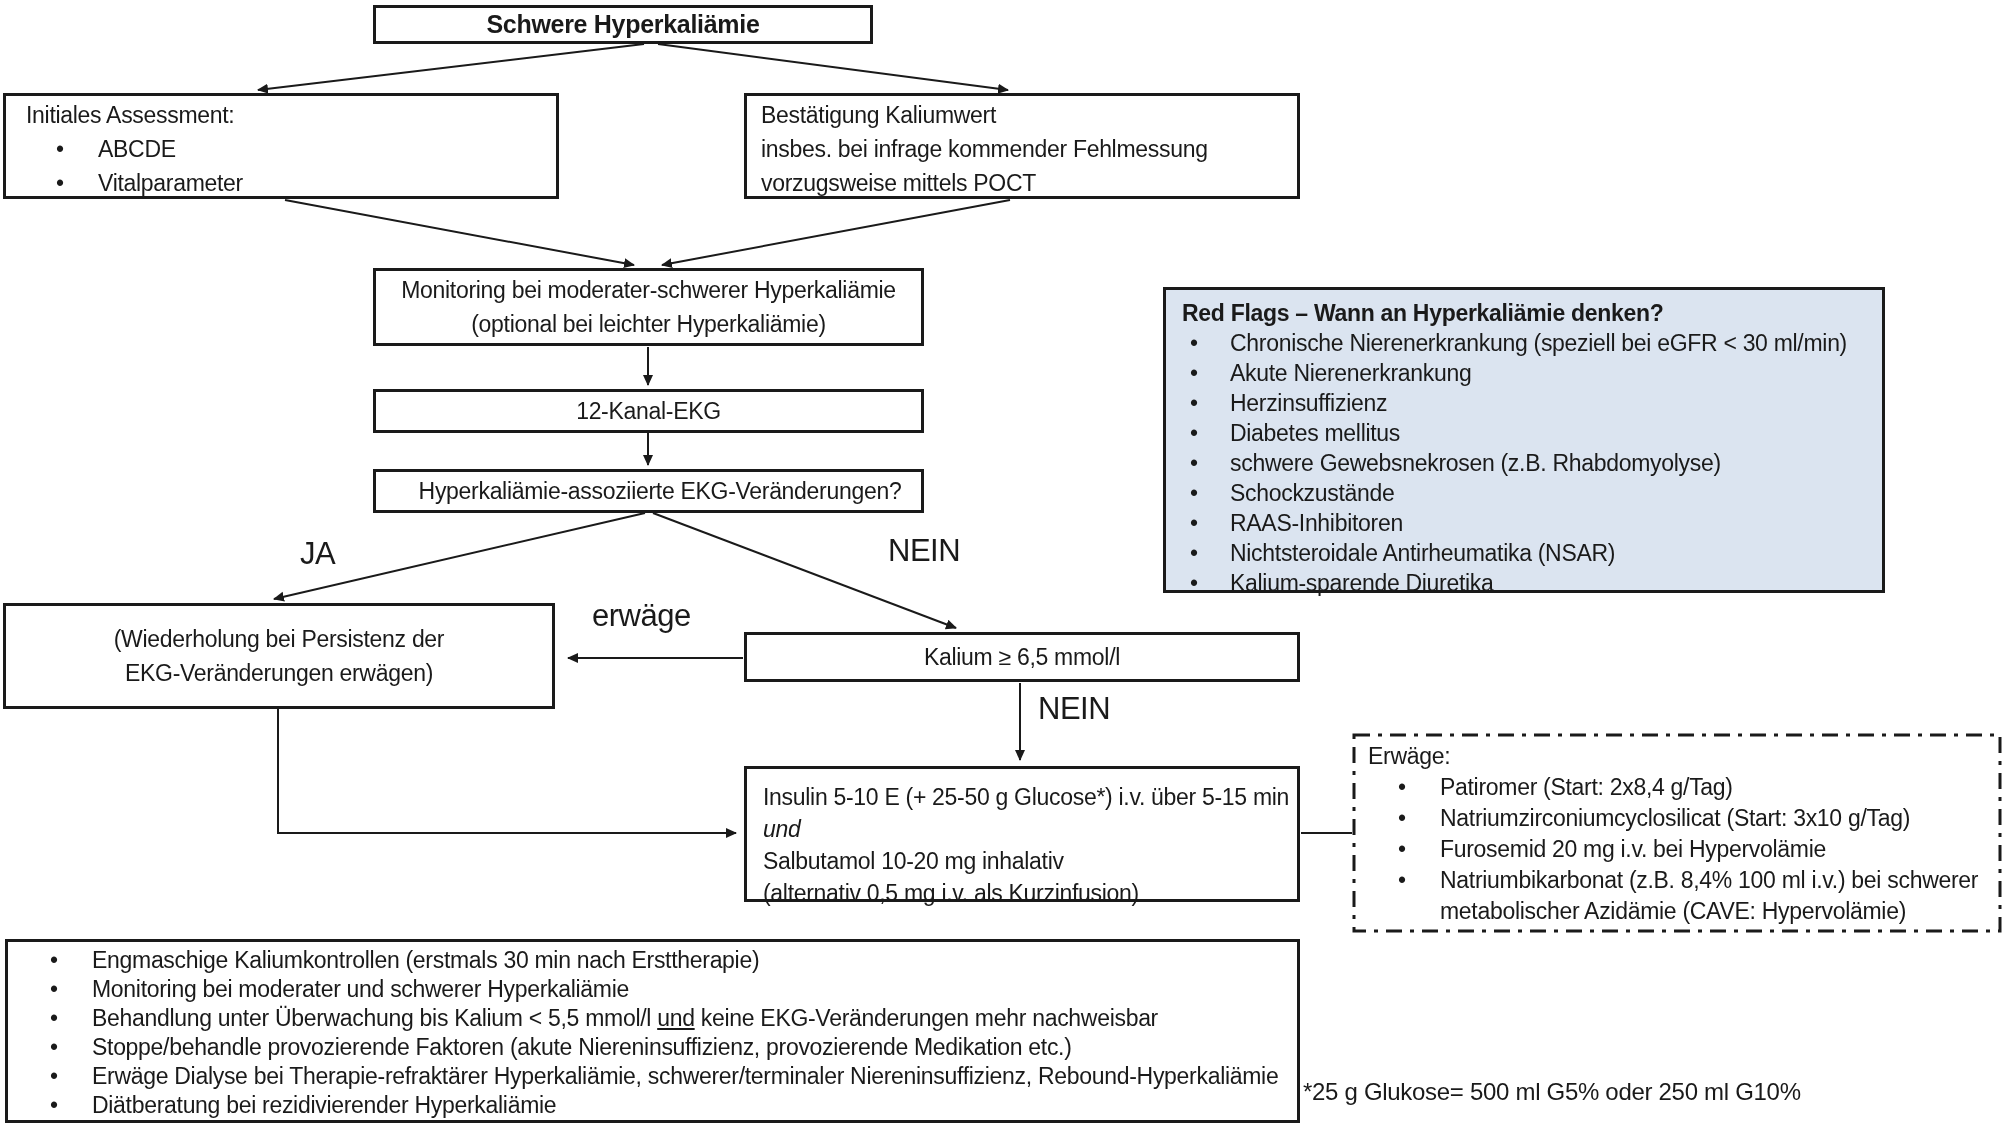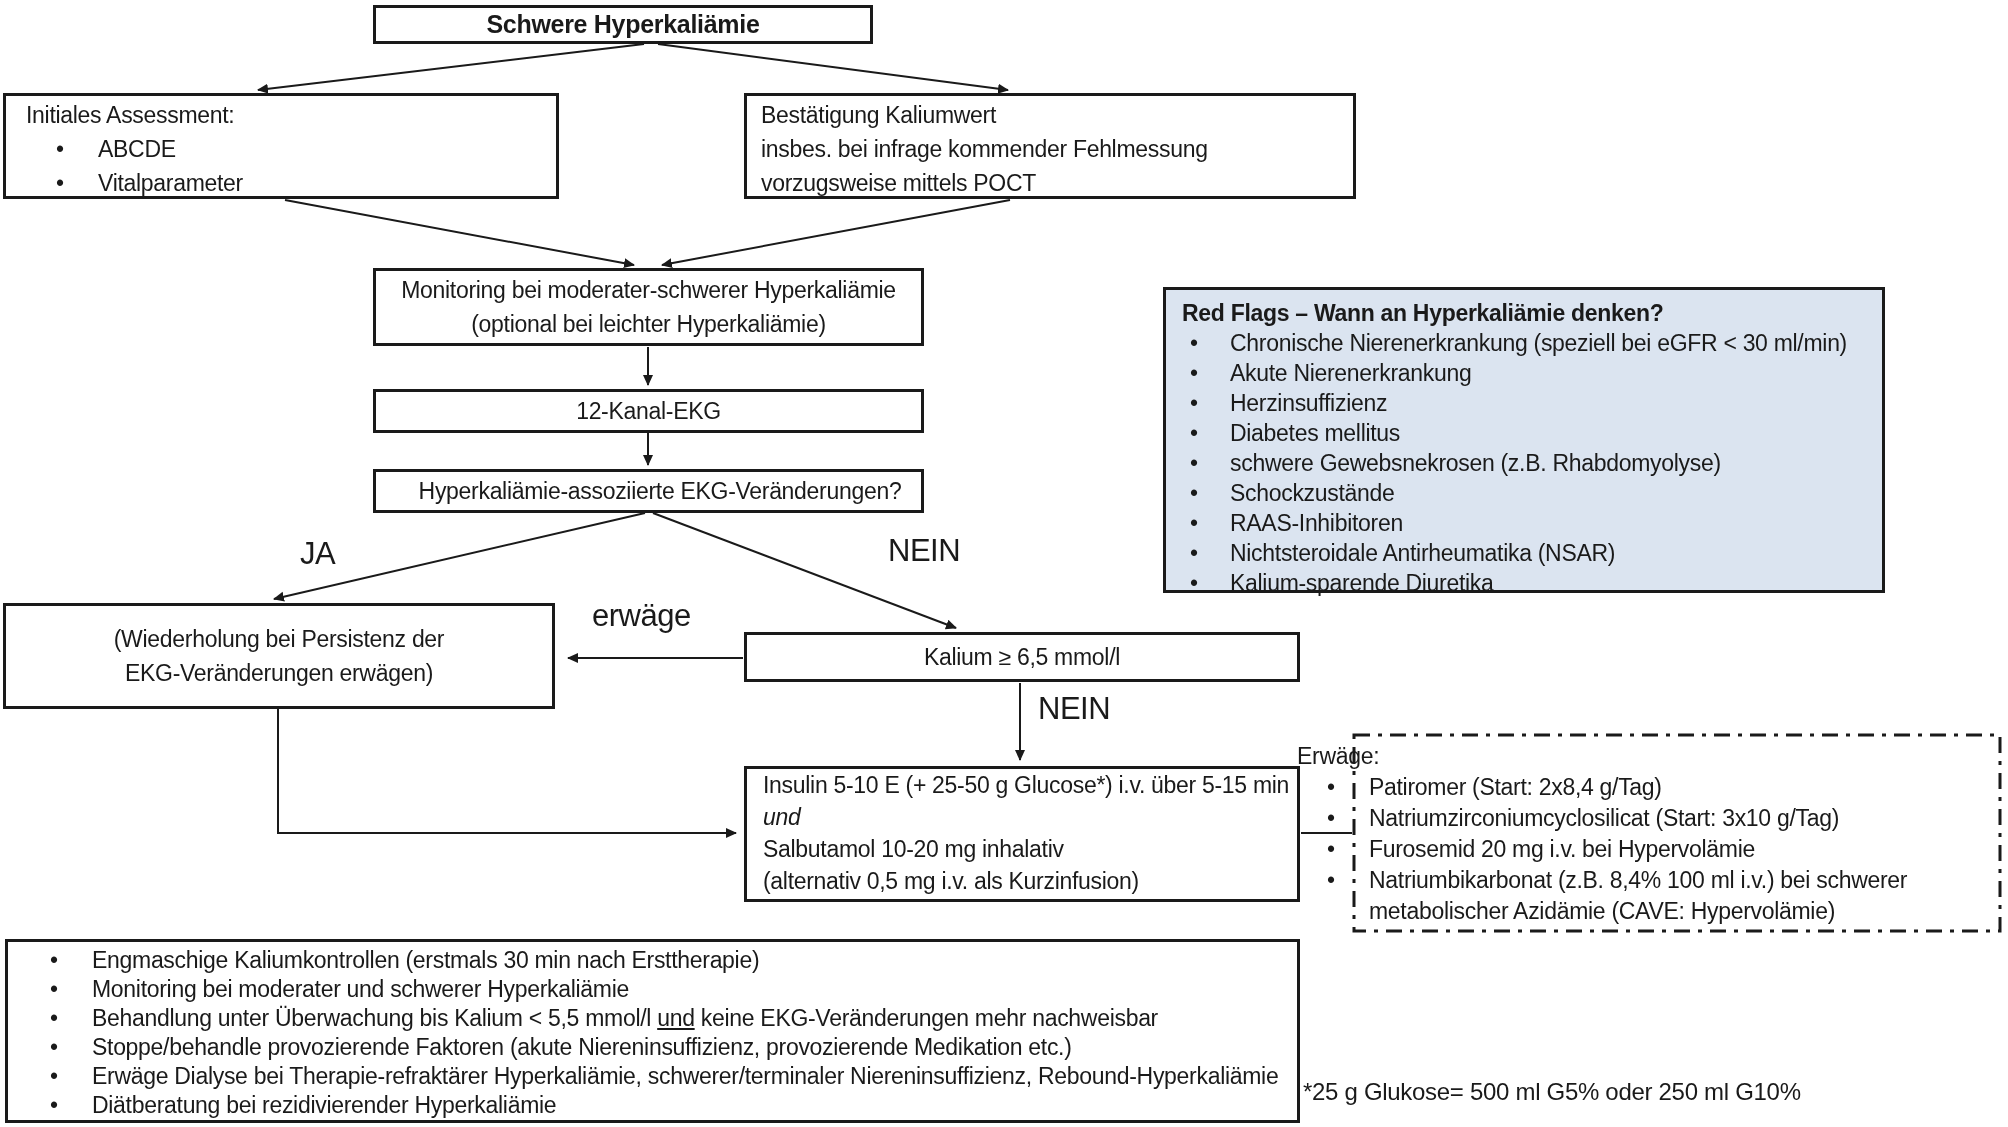--- a/index.html
+++ b/index.html
@@ -56,21 +56,21 @@
     <div class="bul">
       <span class="dot">•</span>
       <span>ABCDE</span>
     </div>
     <div class="bul">
       <span class="dot">•</span>
       <span>Vitalparameter</span>
     </div>
   </div>
 
-  <div class="box fs" style="left:744px;top:93px;width:612px;height:106px;padding:2px 8px 0 14px;">
+  <div class="box fs" style="left:744px;top:93px;width:556px;height:106px;padding:2px 8px 0 14px;">
     <div>Bestätigung Kaliumwert</div>
     <div>insbes. bei infrage kommender Fehlmessung</div>
     <div>vorzugsweise mittels POCT</div>
   </div>
 
   <div class="box center fs" style="left:373px;top:268px;width:551px;height:78px;">
     <div>Monitoring bei moderater-schwerer Hyperkaliämie</div>
     <div>(optional bei leichter Hyperkaliämie)</div>
   </div>
 
@@ -124,28 +124,28 @@
 
   <div class="box center fs" style="left:3px;top:603px;width:552px;height:106px;">
     <div>(Wiederholung bei Persistenz der</div>
     <div>EKG-Veränderungen erwägen)</div>
   </div>
 
   <div class="box center fs" style="left:744px;top:632px;width:556px;height:50px;">
     <div>Kalium ≥ 6,5 mmol/l</div>
   </div>
 
-  <div class="box fs" style="left:744px;top:766px;width:556px;height:136px;padding:0 6px 0 16px;line-height:32px;">
+  <div class="box fs" style="left:744px;top:766px;width:556px;height:136px;padding:12px 6px 0 16px;line-height:32px;">
     <div>Insulin 5-10 E (+ 25-50 g Glucose*) i.v. über 5-15 min</div>
     <div class="it">und</div>
     <div>Salbutamol 10-20 mg inhalativ</div>
     <div>(alternativ 0,5 mg i.v. als Kurzinfusion)</div>
   </div>
 
-  <div style="position:absolute;left:1283px;top:735px;width:646px;height:196px;box-sizing:border-box;padding:6px 8px 0 14px;font-size:23px;line-height:31px;">
+  <div style="position:absolute;left:1354px;top:735px;width:646px;height:196px;box-sizing:border-box;padding:6px 8px 0 14px;font-size:23px;line-height:31px;">
     <div>Erwäge:</div>
     <div class="bul">
         <span class="dot">•</span>
         <span>Patiromer (Start: 2x8,4 g/Tag)</span>
       </div>
     <div class="bul">
         <span class="dot">•</span>
         <span>Natriumzirconiumcyclosilicat (Start: 3x10 g/Tag)</span>
       </div>
     <div class="bul">

